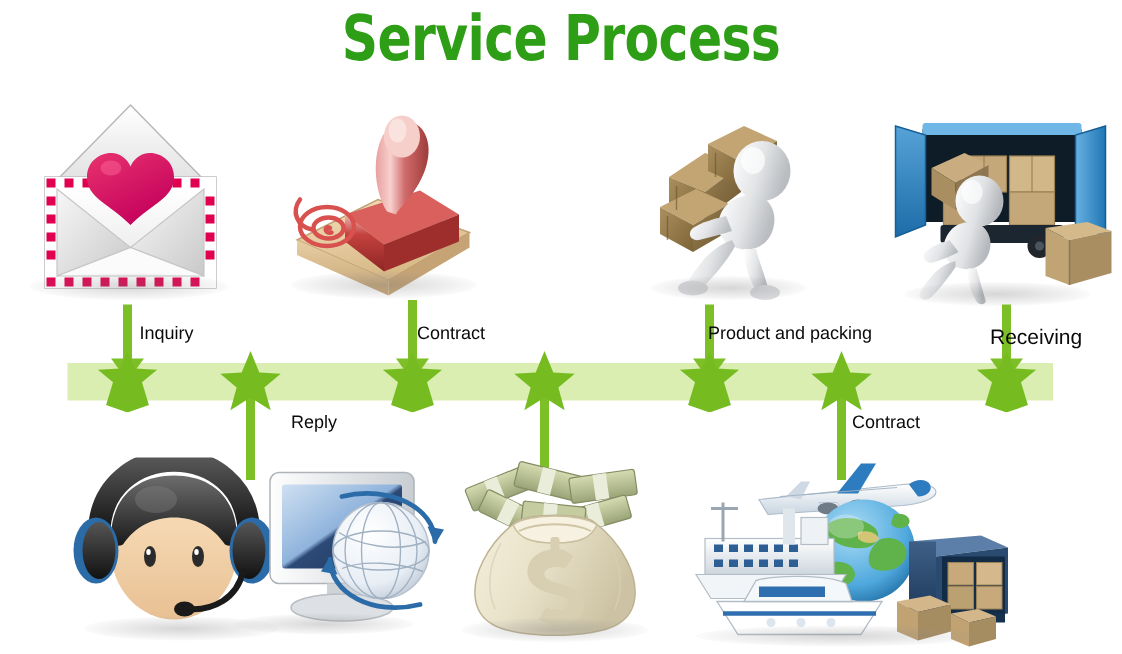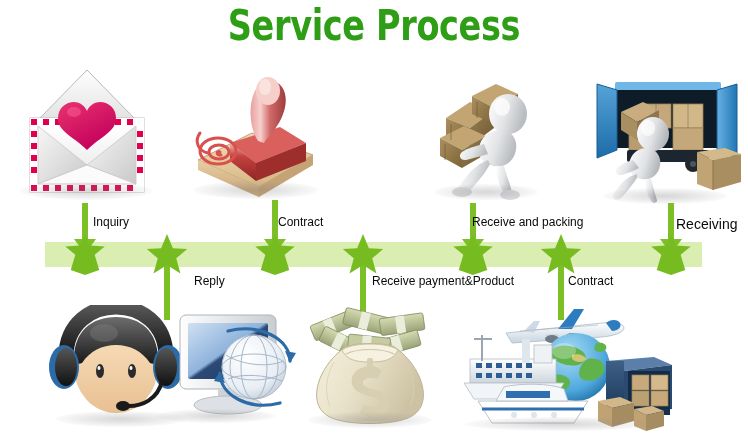--- a/index.html
+++ b/index.html
@@ -361,25 +361,24 @@
   <div class="star up" style="left:146px; top:234px;"></div>
 
   <div class="arrow-stem" style="left:360px; top:258px; height:62px;"></div>
   <div class="star up" style="left:342px; top:234px;"></div>
 
   <div class="arrow-stem" style="left:558px; top:258px; height:62px;"></div>
   <div class="star up" style="left:540px; top:234px;"></div>
 
   <div class="tl-label" style="left:93px; top:213px;">Inquiry</div>
   <div class="tl-label" style="left:278px; top:213px;">Contract</div>
-  <div class="tl-label" style="left:472px; top:213px;">Receive and packing</div>
-  <div class="tl-label small" style="left:676px; top:215px;text-align:center;">Receiving</div>
+  <div class="tl-label" style="left:472px; top:213px;">Product and packing</div>
+  <div class="tl-label small" style="left:660px; top:215px;text-align:center;">Receiving</div>
 
   <div class="tl-label" style="left:194px; top:272px;">Reply</div>
-  <div class="tl-label" style="left:372px; top:272px;">Receive payment&amp;Product</div>
   <div class="tl-label" style="left:568px; top:272px;">Contract</div>
 
   <div class="icon-box" style="left:46px; top:305px; width:250px; height:125px;">
     <div class="shadow-ellipse" style="left:10px; top:106px; width:130px; height:16px;"></div>
     <div class="shadow-ellipse" style="left:110px; top:104px; width:120px; height:14px;"></div>
     <svg width="250" height="125" viewBox="0 0 250 125">
       <defs>
         <linearGradient id="hairG" x1="0" y1="0" x2="0" y2="1">
           <stop offset="0%" stop-color="#6d6d6d"></stop>
             <stop offset="100%" stop-color="#1a1a1a"></stop>

